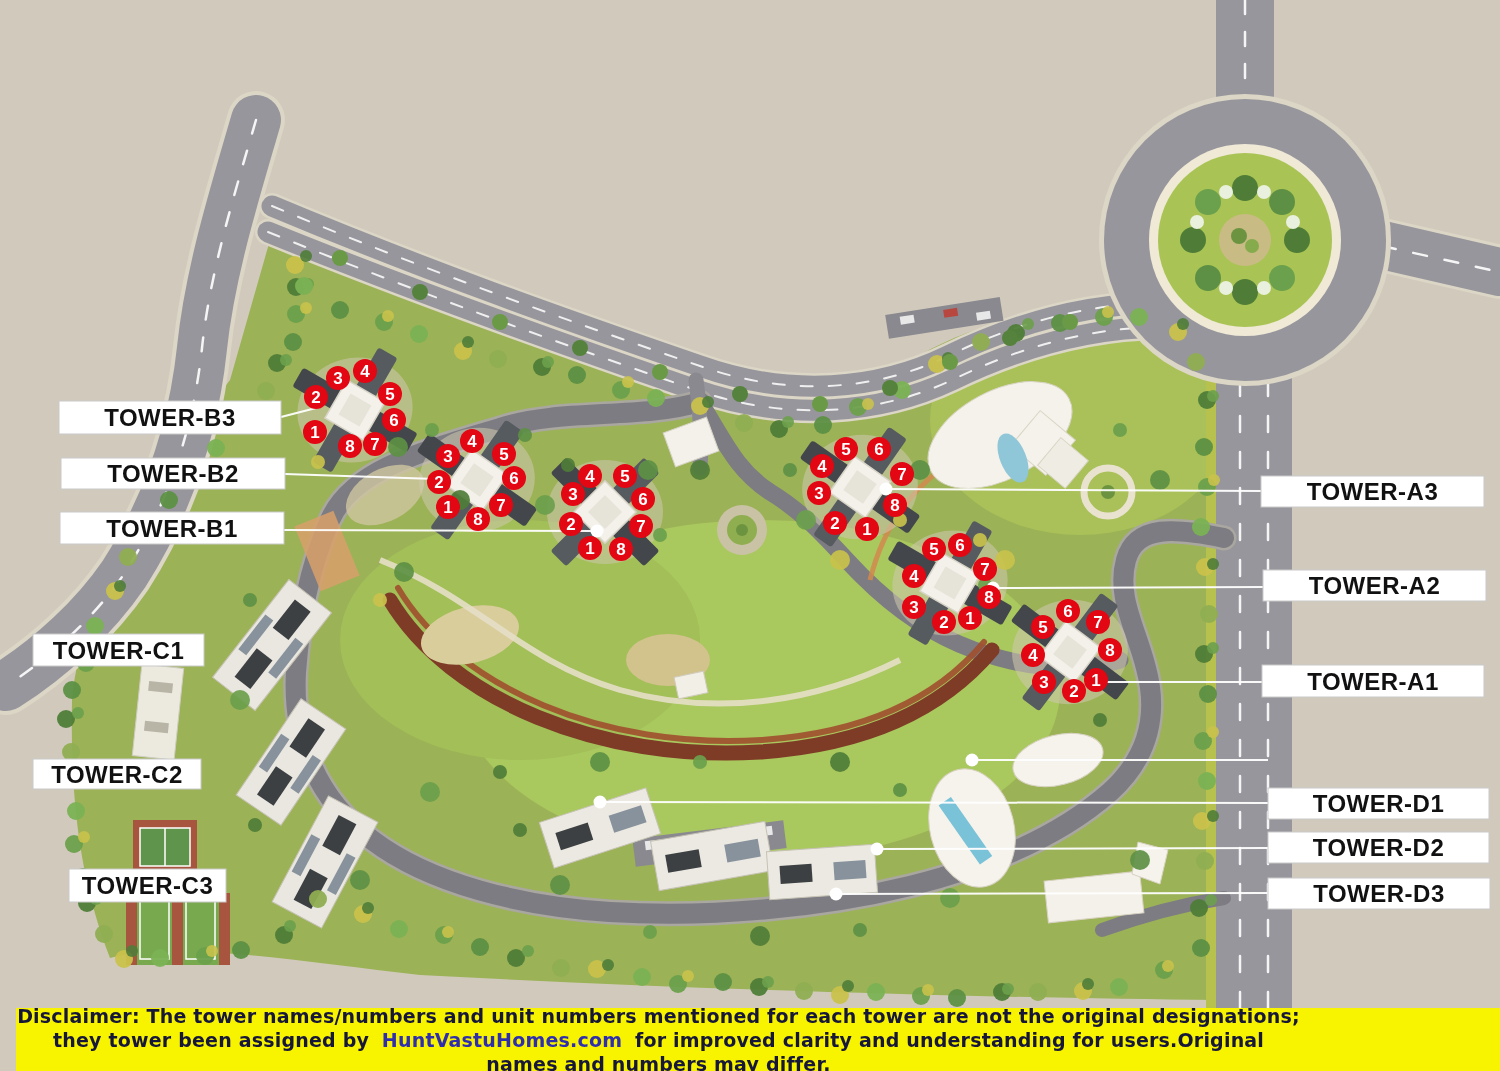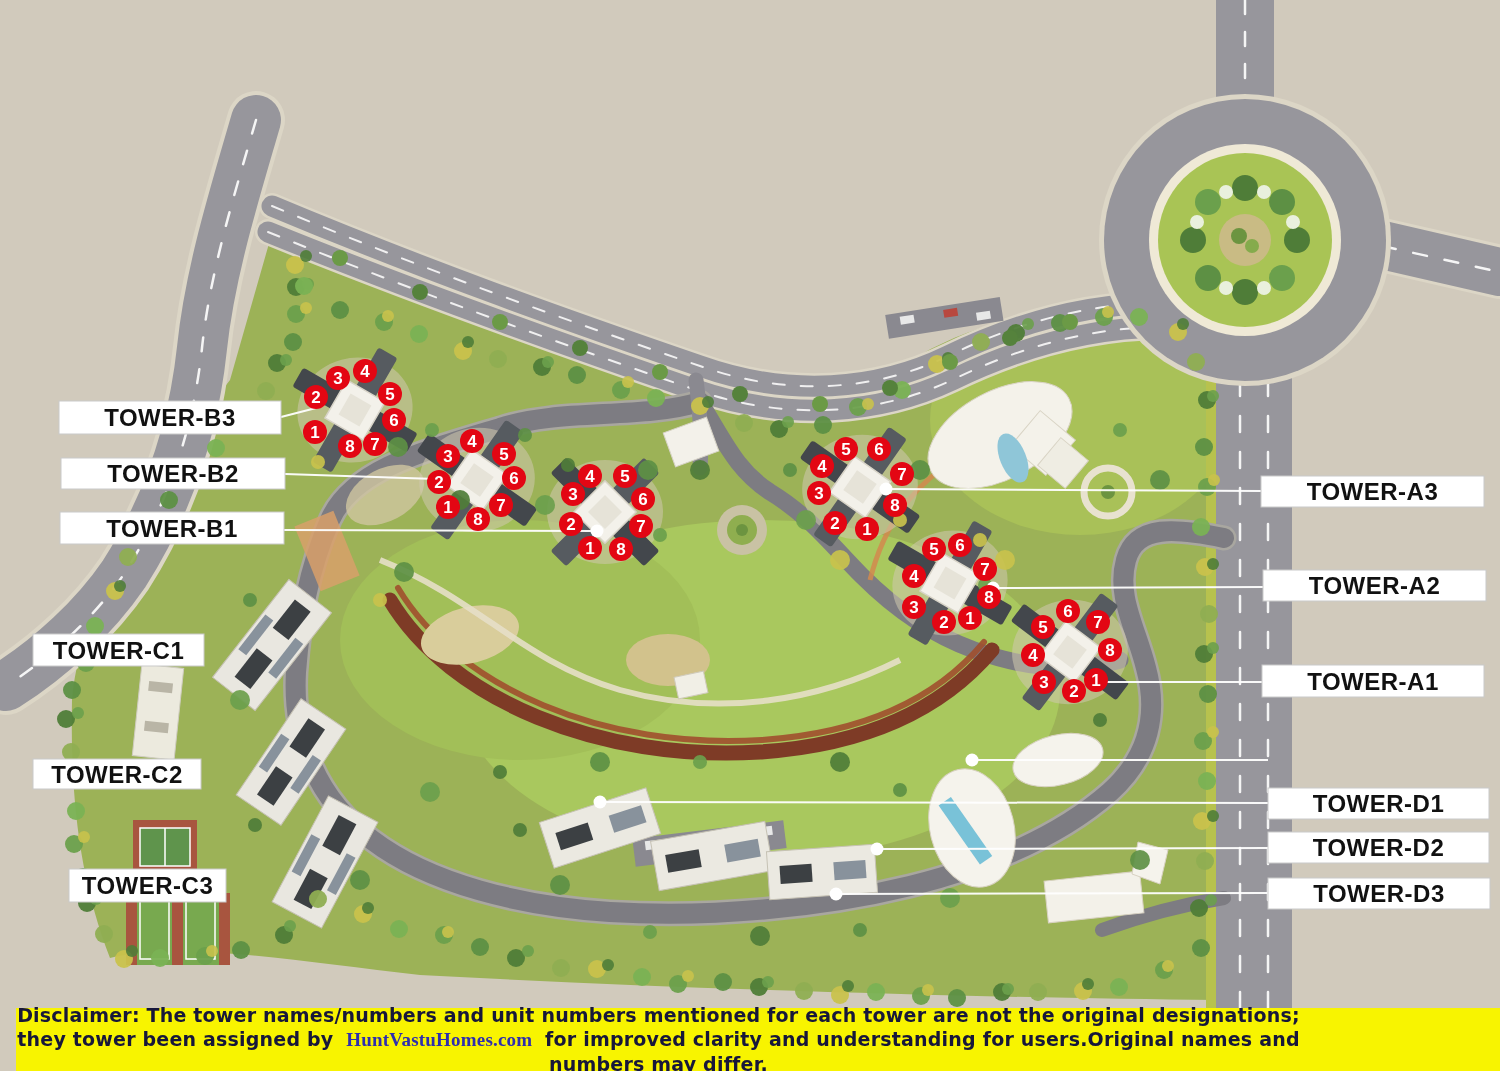--- a/index.html
+++ b/index.html
@@ -5,21 +5,21 @@
   html,body{margin:0;padding:0;background:#e8e4da;}
   #stage{position:relative;width:1500px;height:1071px;overflow:hidden;background:#d1cabc;font-family:"Liberation Sans",sans-serif;}
   #plan{position:absolute;left:0;top:0;}
   #disclaimer-bar{
     position:absolute;left:16px;top:1008px;width:1500px;height:63px;
     display:flex;flex-direction:column;justify-content:center;
     box-sizing:border-box;padding-right:215px;
     text-align:center;font-family:"DejaVu Sans",sans-serif;
     font-weight:bold;font-size:19px;line-height:24px;letter-spacing:.2px;
   }
-  #disclaimer-bar .link{margin:7px 6px;font-family:Liberation Serif, serif;}
+  #disclaimer-bar .link{margin:7px 6px;}
 </style>
 </head>
 <body>
 
 <div id="stage">
 
 <svg id="plan" width="1500" height="1008" viewBox="0 0 1500 1008" xmlns="http://www.w3.org/2000/svg">
 
   <defs>
     <g id="xtower">

